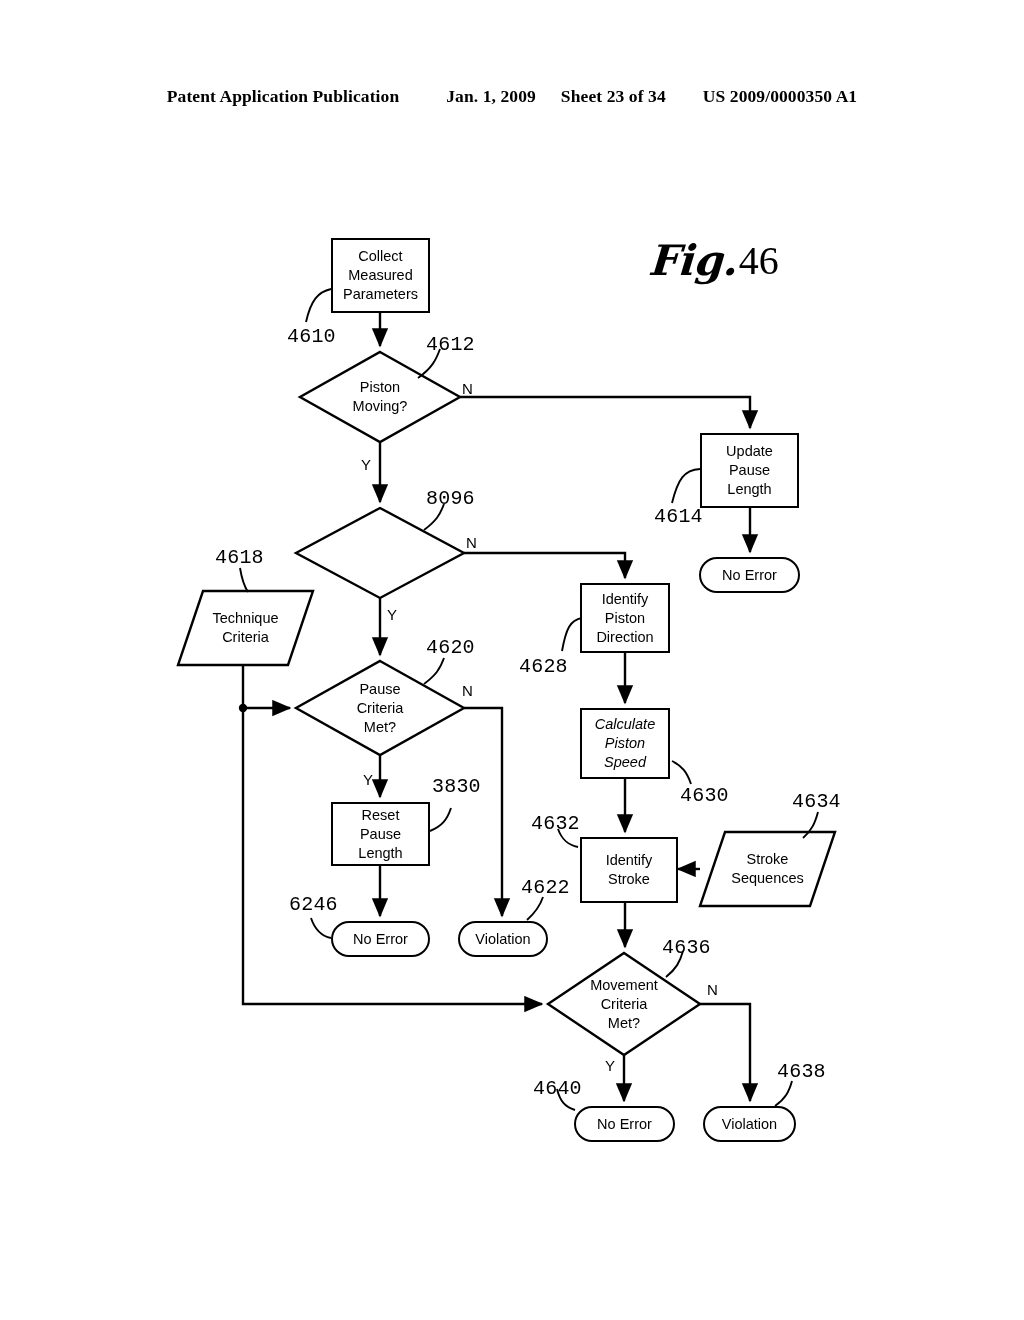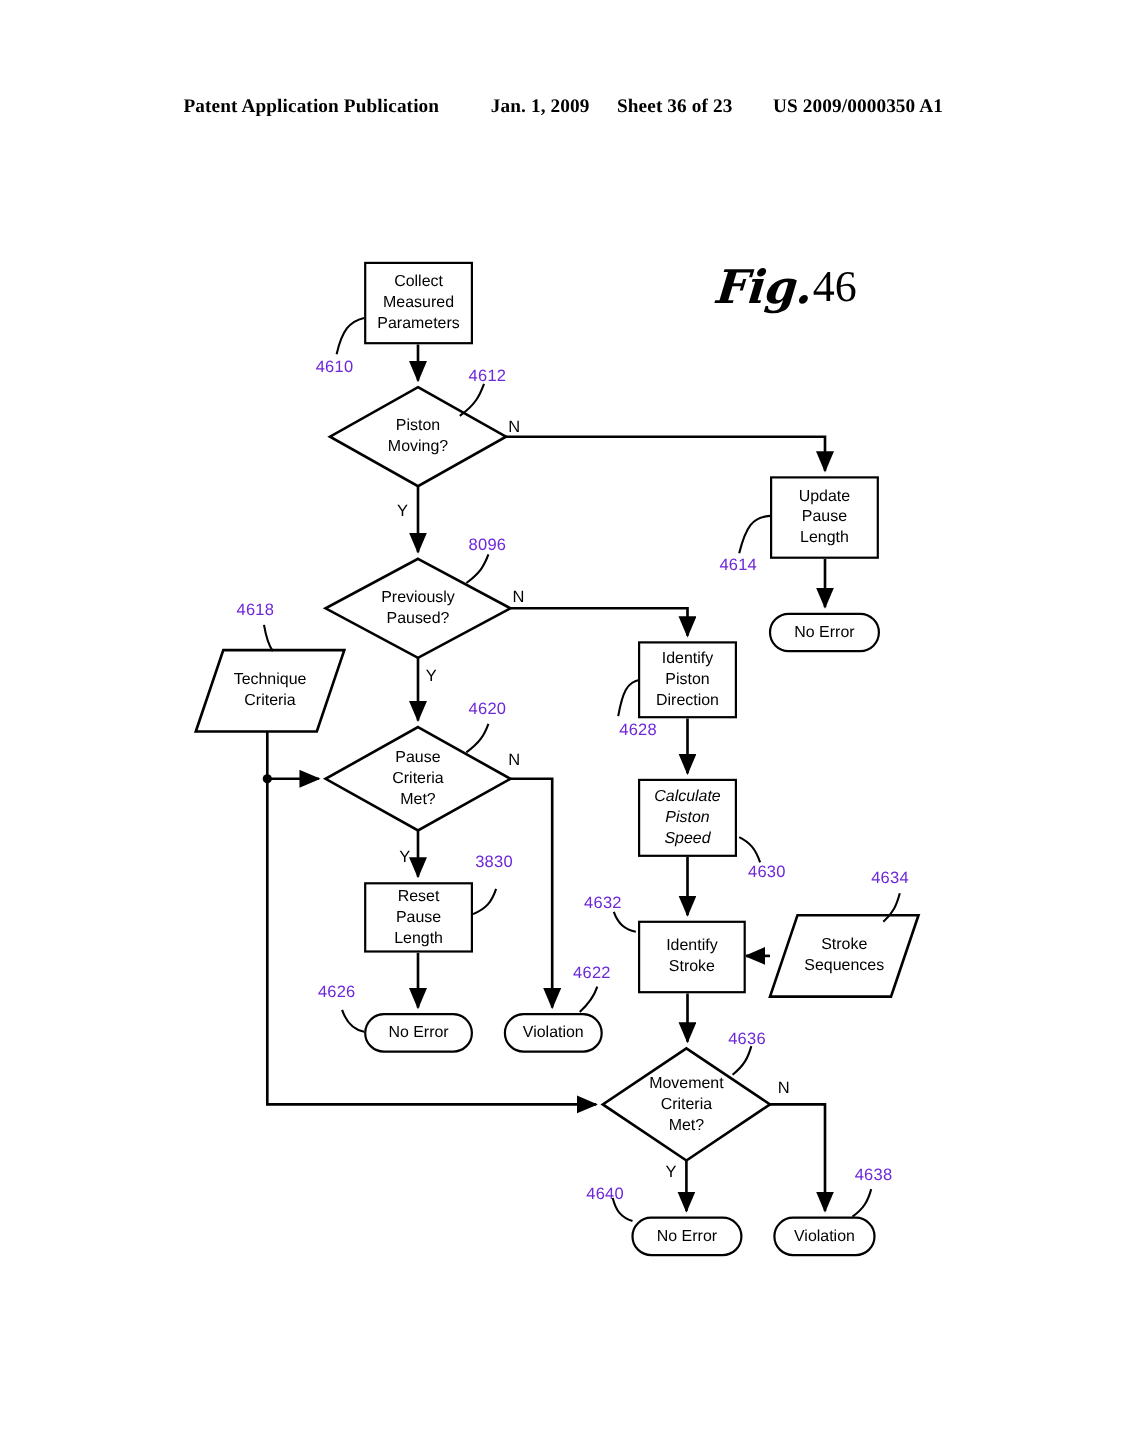--- a/index.html
+++ b/index.html
@@ -104,43 +104,43 @@
     background: transparent;
   }
   
   .para {
     background: transparent;
   }
 
   
   .refnum {
     position: absolute;
-    font-size: 15px;
-    font-family: Liberation Sans, sans-serif;
-    color: #6d28d9;
+    font-size: 20px;
+    font-family: Liberation Mono, monospace;
+    color: #000000;
     white-space: nowrap;
     letter-spacing: 0.2px;
   }
   .edgelbl {
     position: absolute;
     font-size: 15px;
     font-family: "Liberation Sans", sans-serif;
     color: #000;
     white-space: nowrap;
   }
 </style>
 </head>
 <body>
 
 <div id="pub-header">
   <span>Patent Application Publication</span>
   <span class="hdr-gap-1"></span>
   <span>Jan. 1, 2009</span>
   <span class="hdr-gap-2"></span>
-  <span>Sheet 36 of 23</span>
+  <span>Sheet 23 of 34</span>
   <span class="hdr-gap-3"></span>
   <span>US 2009/0000350 A1</span>
 </div>
 
 <div id="fig-label">
   <span class="fig-word">Fig.</span><span class="fig-num">46</span>
 </div>
 
 <div id="diagram">
 
@@ -230,24 +230,20 @@
   <div class="node proc" style="left:700px; top:433px; width:99px; height:75px;">
     <span class="node-label">Update
 Pause
 Length</span>
   </div>
 
   <div class="node term" style="left:699px; top:557px; width:101px; height:36px;">
     <span class="node-label">No Error</span>
   </div>
 
-  <div class="node dec" style="left:296px; top:508px; width:168px; height:90px;">
-    <span class="node-label">Previously
-Paused?</span>
-  </div>
 
   <div class="node para" style="left:178px; top:591px; width:135px; height:74px;">
     <span class="node-label">Technique
 Criteria</span>
   </div>
 
   <div class="node dec" style="left:296px; top:661px; width:168px; height:94px;">
     <span class="node-label">Pause
 Criteria
 Met?</span>
@@ -304,22 +300,22 @@
   </div>
 
   <div class="refnum" style="left:287px; top:325px;">4610</div>
   <div class="refnum" style="left:426px; top:333px;">4612</div>
   <div class="refnum" style="left:654px; top:505px;">4614</div>
   <div class="refnum" style="left:426px; top:487px;">8096</div>
   <div class="refnum" style="left:215px; top:546px;">4618</div>
   <div class="refnum" style="left:426px; top:636px;">4620</div>
   <div class="refnum" style="left:521px; top:876px;">4622</div>
   <div class="refnum" style="left:432px; top:775px;">3830</div>
-  <div class="refnum" style="left:289px; top:893px;">4626</div>
-  <div class="refnum" style="left:563px; top:655px;">4628</div>
+  <div class="refnum" style="left:289px; top:893px;">6246</div>
+  <div class="refnum" style="left:519px; top:655px;">4628</div>
   <div class="refnum" style="left:680px; top:784px;">4630</div>
   <div class="refnum" style="left:531px; top:812px;">4632</div>
   <div class="refnum" style="left:792px; top:790px;text-align:right;">4634</div>
   <div class="refnum" style="left:662px; top:936px;">4636</div>
   <div class="refnum" style="left:777px; top:1060px;">4638</div>
   <div class="refnum" style="left:533px; top:1077px;">4640</div>
 
   <div class="edgelbl" style="left:462px; top:380px;">N</div>
   <div class="edgelbl" style="left:361px; top:456px;">Y</div>
   <div class="edgelbl" style="left:466px; top:534px;">N</div>

